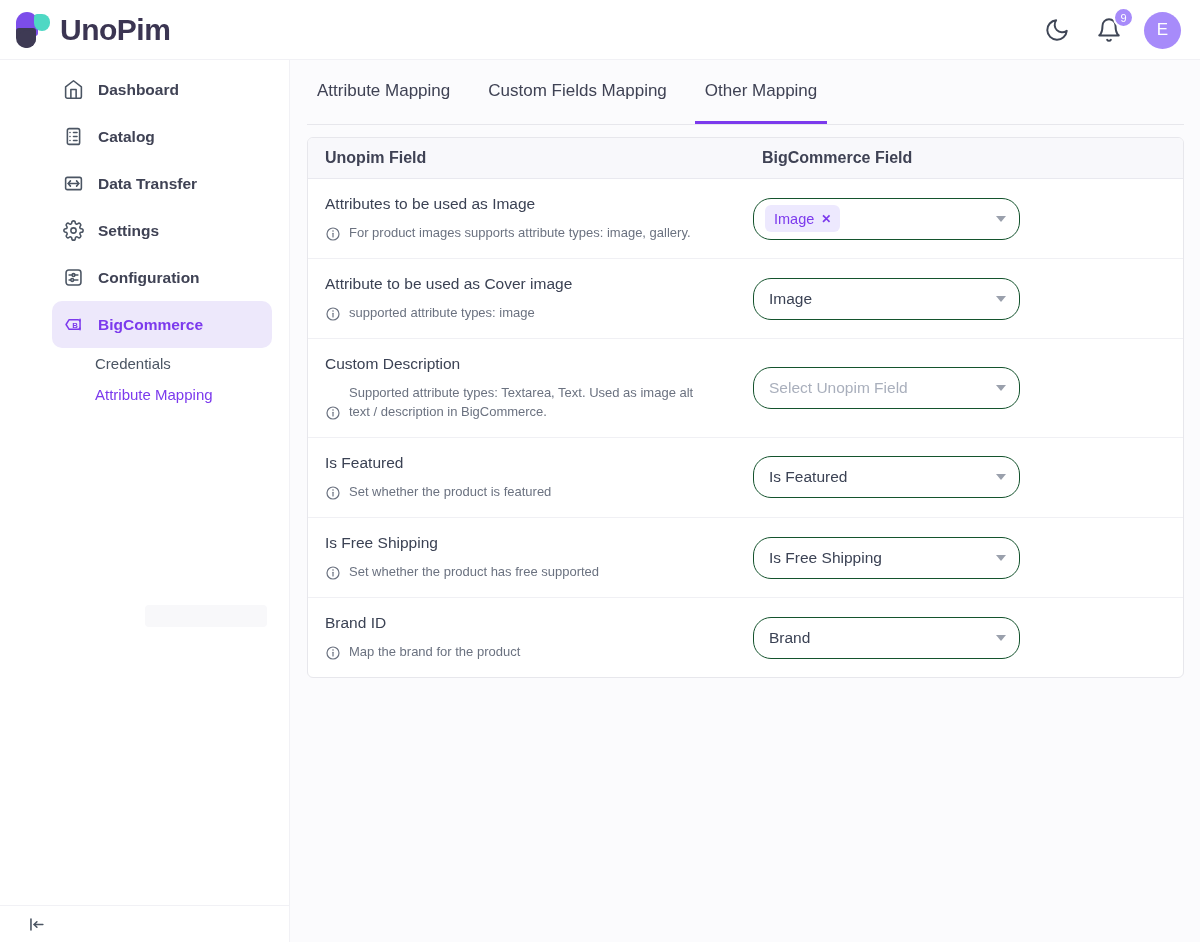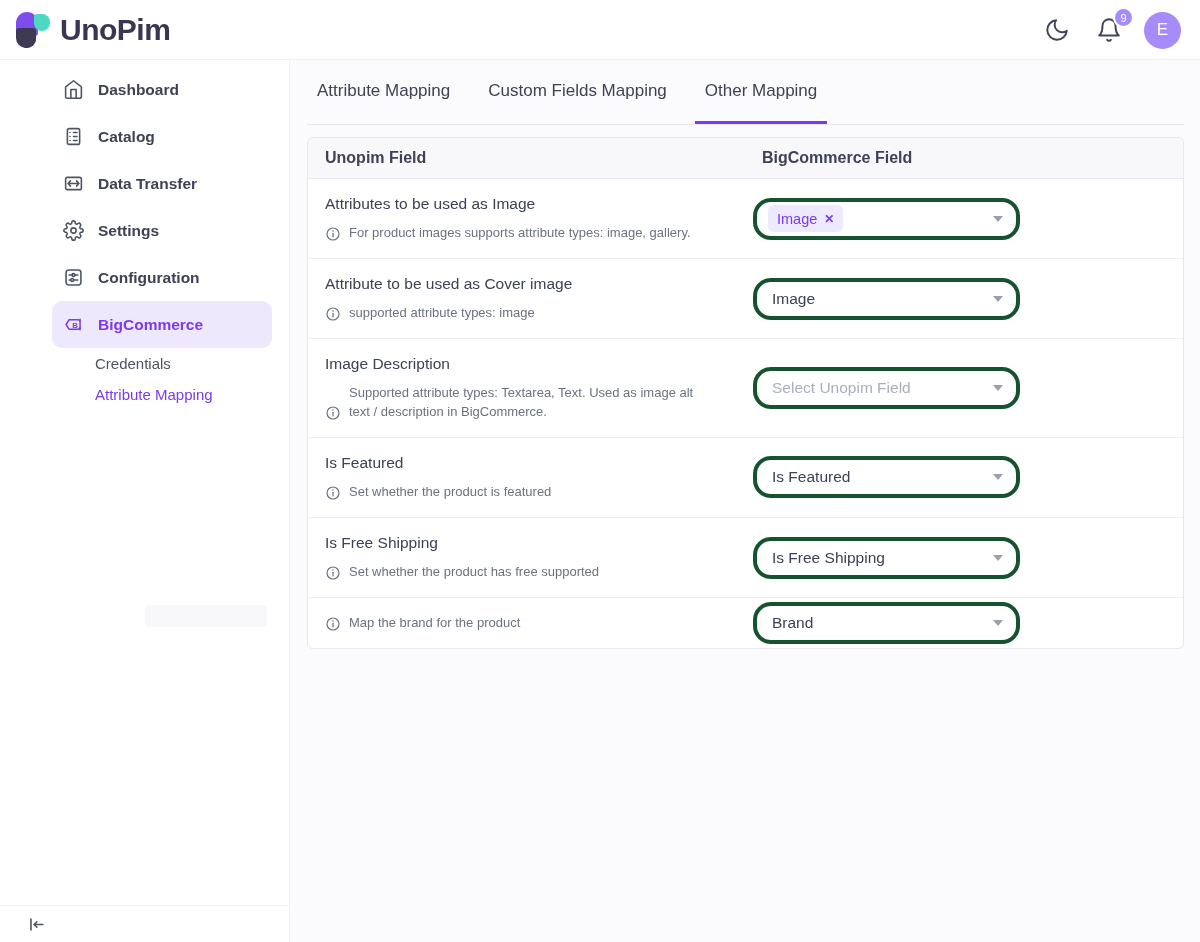--- a/index.html
+++ b/index.html
@@ -50,21 +50,21 @@
   .thead { display:grid; grid-template-columns:437px 1fr; align-items:center; height:41px; background:#F8F8FB; border-bottom:1px solid #E9E9EF; padding-left:17px; }
   .th { font-size:16px; font-weight:600; color:#3F4254; }
   .trow { display:grid; grid-template-columns:437px 1fr; border-bottom:1px solid #F0F0F4; }
   .trow:last-child { border-bottom:none; }
   .cell-left { padding:16px 30px 16px 17px; }
   .row-label { font-size:15.5px; font-weight:500; color:#3B4254; margin-bottom:11px; }
   .row-info { display:flex; align-items:flex-end; gap:8px; color:#6B7280; }
   .row-info .info-icon { width:16px; height:16px; flex:0 0 16px; color:#6B7280; }
   .row-info .info-text { font-size:13px; line-height:1.4; max-width:372px; }
   .cell-right { display:flex; align-items:center; padding-left:8px; }
-  .select { width:267px; height:42px; background:#ffffff; border:4px solid #14532d; border-radius:18px; display:flex; align-items:center; padding:0 13px 0 11px; cursor:pointer; }
+  .select { width:267px; height:42px; background:#ffffff; border:1px solid #14532d; border-radius:18px; display:flex; align-items:center; padding:0 13px 0 11px; cursor:pointer; }
   .select .sel-value { flex:1; font-size:15.5px; color:#3B4254; padding-left:4px; }
   .select .sel-placeholder { flex:1; font-size:15.5px; color:#A9AFBC; padding-left:4px; }
   .chip { display:inline-flex; align-items:center; gap:7px; height:27px; padding:0 9px; background:#EDE9FE; color:#7C3AED; border-radius:6px; font-size:14.5px; }
   .chip-x { font-size:12px; font-weight:700; cursor:pointer; line-height:1; }
   .chip-wrap { flex:1; }
   .chevron { width:0; height:0; border-left:5px solid transparent; border-right:5px solid transparent; border-top:6px solid #9AA0AC; }
 
   svg { display:block; width:100%; height:100%; }
 </style>
 </head>
@@ -243,21 +243,21 @@
       <div class="cell-right">
         <div class="select">
           <span class="sel-value">Image</span>
           <span class="chevron"></span>
         </div>
       </div>
     </div>
 
     <div class="trow">
       <div class="cell-left">
-        <div class="row-label">Image Description</div>
+        <div class="row-label">Custom Description</div>
         <div class="row-info">
           <span class="info-icon">
             <svg viewBox="0 0 24 24" fill="none" stroke="currentColor" stroke-width="1.8" stroke-linecap="round">
                 <circle cx="12" cy="12" r="9"></circle>
                 <path d="M12 11v5.5"></path>
                 <path d="M12 7.6h.01" stroke-width="2.4"></path>
               </svg>
           </span>
           <span class="info-text">Supported attribute types: Textarea, Text. Used as image alt text / description in BigCommerce.</span>
         </div>
@@ -309,20 +309,21 @@
       <div class="cell-right">
         <div class="select">
           <span class="sel-value">Is Free Shipping</span>
           <span class="chevron"></span>
         </div>
       </div>
     </div>
 
     <div class="trow">
       <div class="cell-left">
+        <div class="row-label">Brand ID</div>
         <div class="row-info">
           <span class="info-icon">
             <svg viewBox="0 0 24 24" fill="none" stroke="currentColor" stroke-width="1.8" stroke-linecap="round">
                 <circle cx="12" cy="12" r="9"></circle>
                 <path d="M12 11v5.5"></path>
                 <path d="M12 7.6h.01" stroke-width="2.4"></path>
               </svg>
           </span>
           <span class="info-text">Map the brand for the product</span>
         </div>

